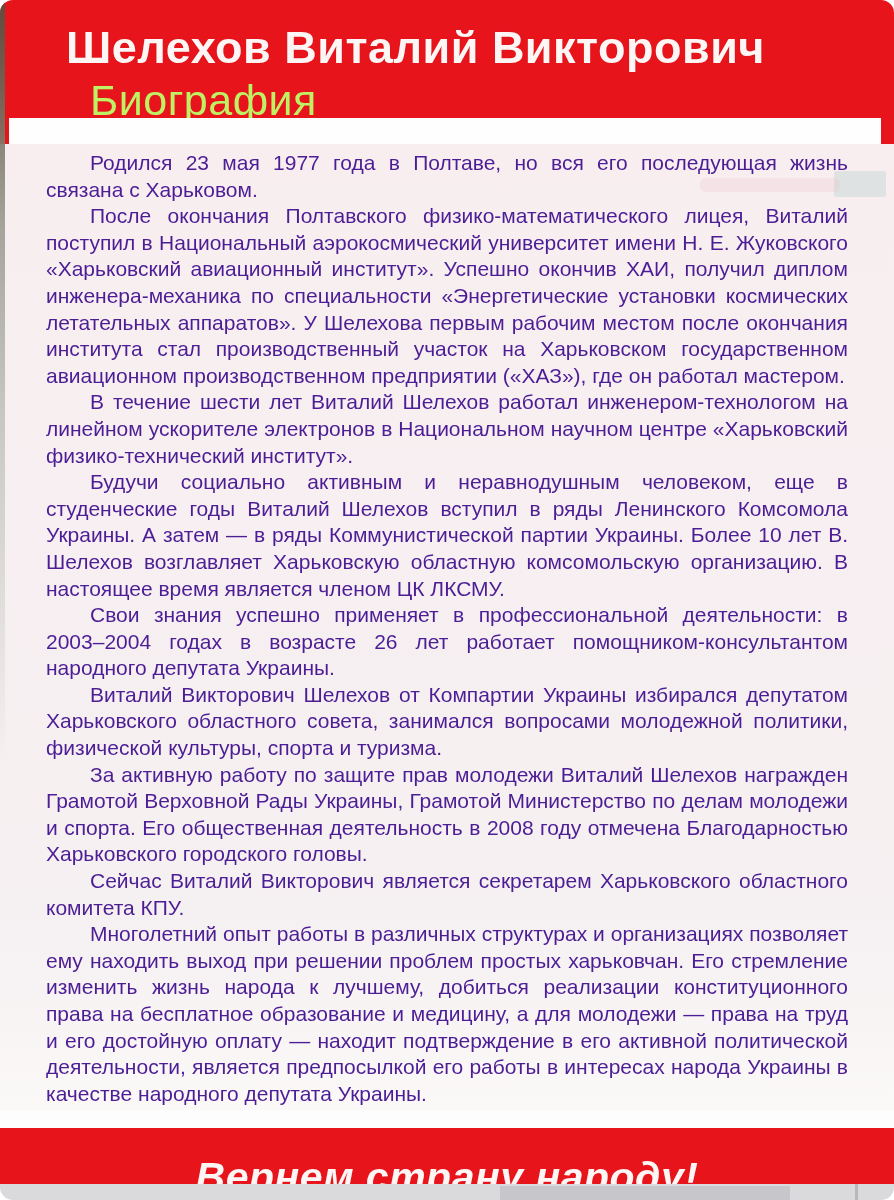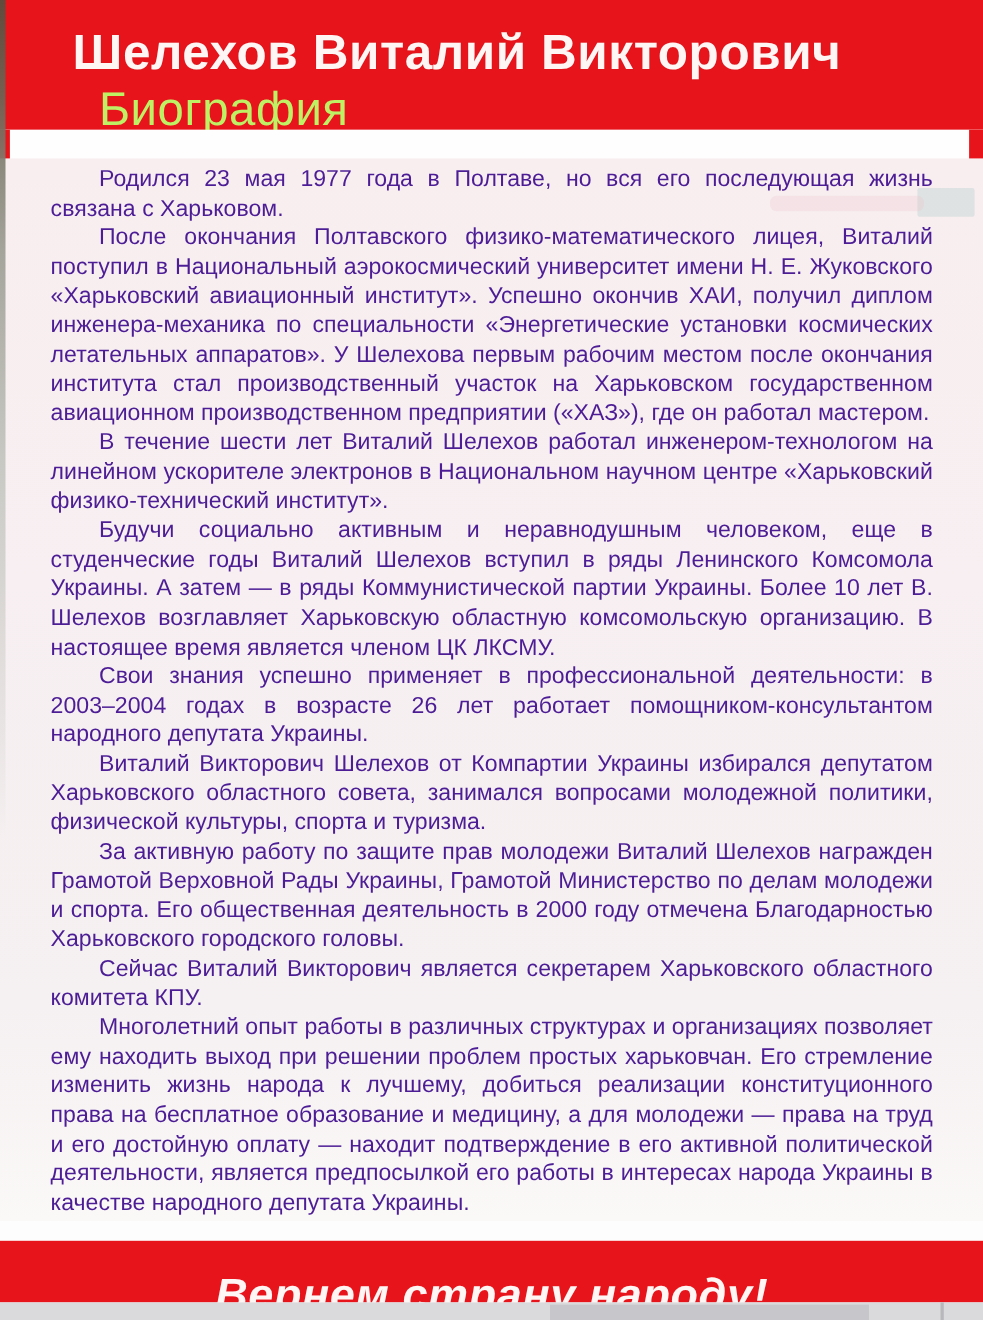--- a/index.html
+++ b/index.html
@@ -8,20 +8,21 @@
     padding: 0;
     background: #ffffff;
   }
   .page {
     position: relative;
     width: 894px;
     height: 1200px;
     overflow: hidden;
     background: #ffffff;
     font-family: "Liberation Sans", "DejaVu Sans", sans-serif;
+    border-radius: 13px;
   }
 
   
   .header-band {
     position: absolute;
     left: 0; top: 0;
     width: 894px; height: 118px;
     background: #e8141c;
   }
   .page-title {
@@ -172,21 +173,21 @@
   <div class="smudge-1"></div>
   <div class="smudge-2"></div>
 
   <div class="body-text">
     <p>Родился 23 мая 1977 года в Полтаве, но вся его последующая жизнь связана с Харьковом.</p>
     <p>После окончания Полтавского физико-математического лицея, Виталий поступил в Национальный аэрокосмический университет имени Н. Е. Жуковского «Харьковский авиационный институт». Успешно окончив ХАИ, получил диплом инженера-механика по специальности «Энергетические установки космических летательных аппаратов». У Шелехова первым рабочим местом после окончания института стал производственный участок на Харьковском государственном авиационном производственном предприятии («ХАЗ»), где он работал мастером.</p>
     <p>В течение шести лет Виталий Шелехов работал инженером-технологом на линейном ускорителе электронов в Национальном научном центре «Харьковский физико-технический институт».</p>
     <p>Будучи социально активным и неравнодушным человеком, еще в студенческие годы Виталий Шелехов вступил в ряды Ленинского Комсомола Украины. А затем — в ряды Коммунистической партии Украины. Более 10 лет В. Шелехов возглавляет Харьковскую областную комсомольскую организацию. В настоящее время является членом ЦК ЛКСМУ.</p>
     <p>Свои знания успешно применяет в профессиональной деятельности: в 2003–2004 годах в возрасте 26 лет работает помощником-консультантом народного депутата Украины.</p>
     <p>Виталий Викторович Шелехов от Компартии Украины избирался депутатом Харьковского областного совета, занимался вопросами молодежной политики, физической культуры, спорта и туризма.</p>
-    <p>За активную работу по защите прав молодежи Виталий Шелехов награжден Грамотой Верховной Рады Украины, Грамотой Министерство по делам молодежи и спорта. Его общественная деятельность в 2000 году отмечена Благодарностью Харьковского городского головы.</p>
+    <p>За активную работу по защите прав молодежи Виталий Шелехов награжден Грамотой Верховной Рады Украины, Грамотой Министерство по делам молодежи и спорта. Его общественная деятельность в 2008 году отмечена Благодарностью Харьковского городского головы.</p>
     <p>Сейчас Виталий Викторович является секретарем Харьковского областного комитета КПУ.</p>
     <p>Многолетний опыт работы в различных структурах и организациях позволяет ему находить выход при решении проблем простых харьковчан. Его стремление изменить жизнь народа к лучшему, добиться реализации конституционного права на бесплатное образование и медицину, а для молодежи — права на труд и его достойную оплату — находит подтверждение в его активной политической деятельности, является предпосылкой его работы в интересах народа Украины в качестве народного депутата Украины.</p>
   </div>
 
   <div class="edge-strip-left"></div>
 
   <div class="footer-gap"></div>
   <div class="footer-band">
     <div class="footer-slogan">Вернем страну народу!</div>
   </div>

